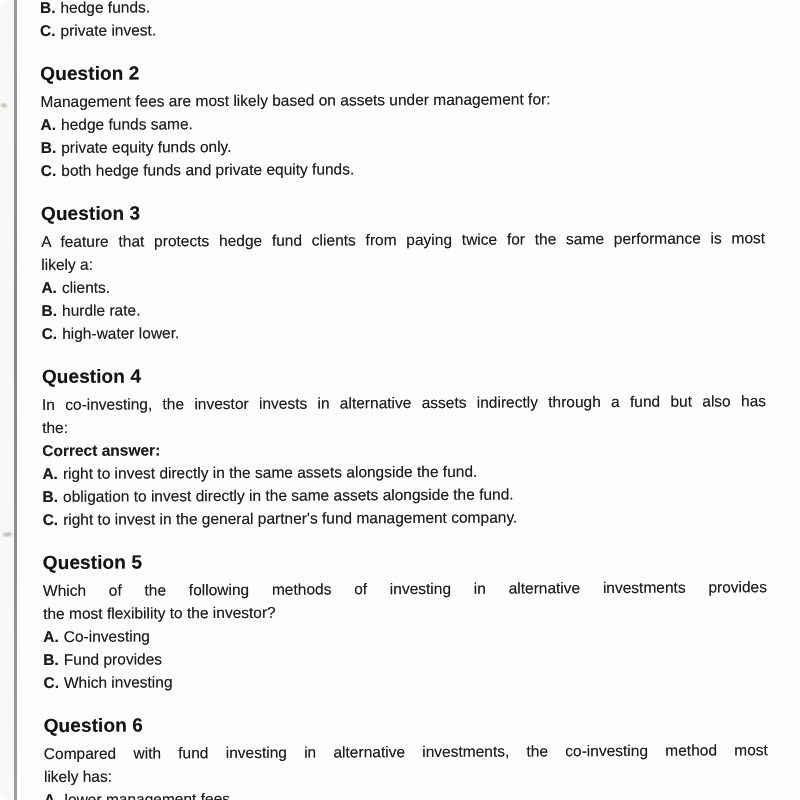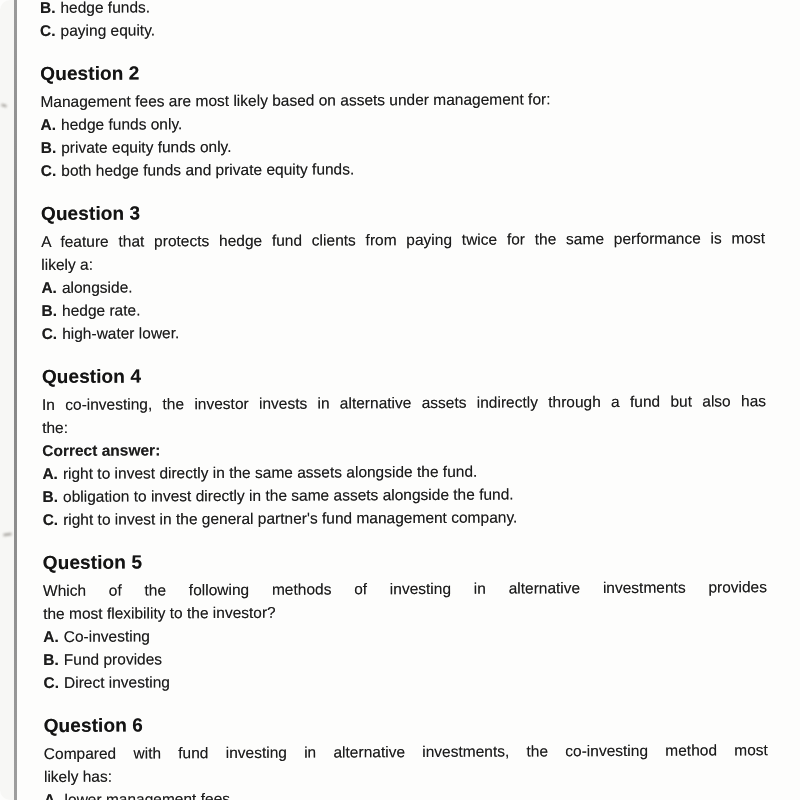--- a/index.html
+++ b/index.html
@@ -55,47 +55,47 @@
   <div class="smudge smudge-a"></div>
   <div class="smudge smudge-b"></div>
 
   <div class="content">
 
     <section class="partial">
       <div class="line opt">
         <b>B.</b><span>hedge funds.</span>
       </div>
       <div class="line opt">
-        <b>C.</b><span>paying equity.</span>
+        <b>C.</b><span>private invest.</span>
       </div>
     </section>
 
     <section>
       <h2 class="qt">Question 2</h2>
       <div class="line stem">Management fees are most likely based on assets under management for:</div>
       <div class="line opt">
-        <b>A.</b><span>hedge funds only.</span>
+        <b>A.</b><span>hedge funds same.</span>
       </div>
       <div class="line opt">
         <b>B.</b><span>private equity funds only.</span>
       </div>
       <div class="line opt">
         <b>C.</b><span>both hedge funds and private equity funds.</span>
       </div>
     </section>
 
     <section>
       <h2 class="qt">Question 3</h2>
       <div class="line stem jline">A feature that protects hedge fund clients from paying twice for the same performance is most</div>
       <div class="line stem">likely a:</div>
       <div class="line opt">
-        <b>A.</b><span>alongside.</span>
+        <b>A.</b><span>clients.</span>
       </div>
       <div class="line opt">
-        <b>B.</b><span>hedge rate.</span>
+        <b>B.</b><span>hurdle rate.</span>
       </div>
       <div class="line opt">
         <b>C.</b><span>high-water lower.</span>
       </div>
     </section>
 
     <section>
       <h2 class="qt">Question 4</h2>
       <div class="line stem jline">In co-investing, the investor invests in alternative assets indirectly through a fund but also has</div>
       <div class="line stem">the:</div>
@@ -115,21 +115,21 @@
       <h2 class="qt">Question 5</h2>
       <div class="line stem jline">Which of the following methods of investing in alternative investments provides</div>
       <div class="line stem">the most flexibility to the investor?</div>
       <div class="line opt">
         <b>A.</b><span>Co-investing</span>
       </div>
       <div class="line opt">
         <b>B.</b><span>Fund provides</span>
       </div>
       <div class="line opt">
-        <b>C.</b><span>Direct investing</span>
+        <b>C.</b><span>Which investing</span>
       </div>
     </section>
 
     <section>
       <h2 class="qt">Question 6</h2>
       <div class="line stem jline">Compared with fund investing in alternative investments, the co-investing method most</div>
       <div class="line stem">likely has:</div>
       <div class="line opt">
         <b>A.</b><span>lower management fees.</span>
       </div>

